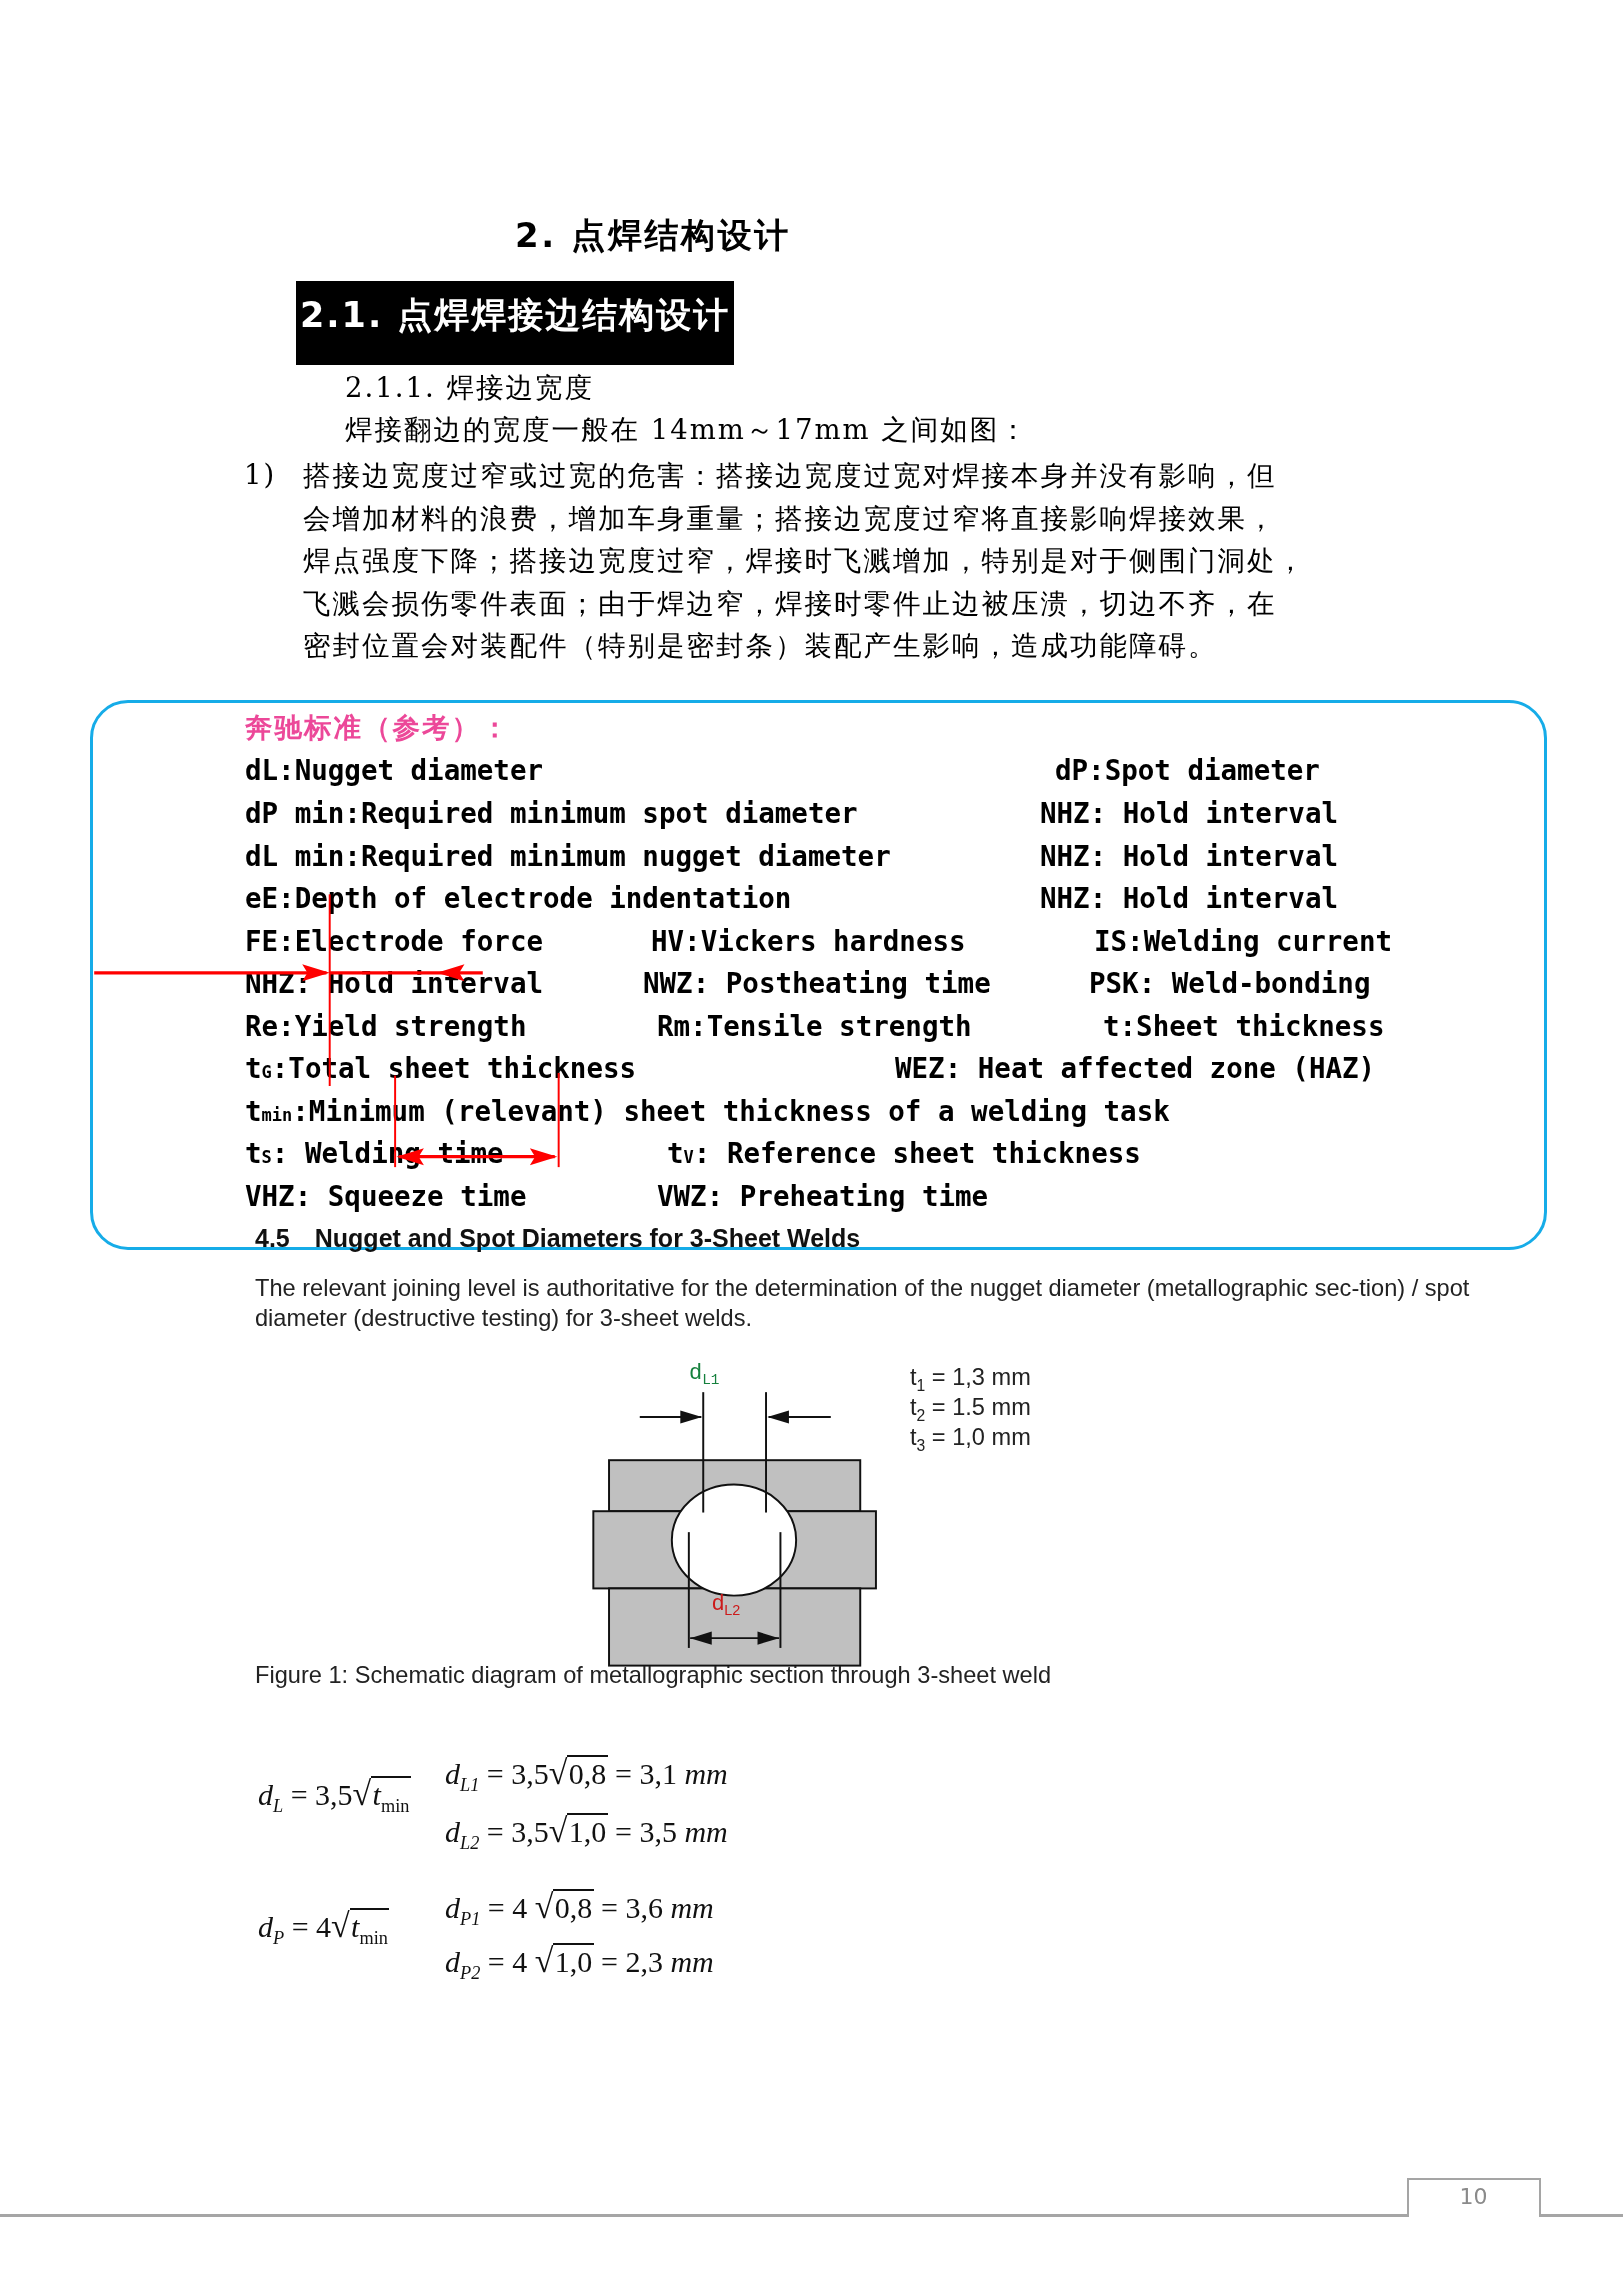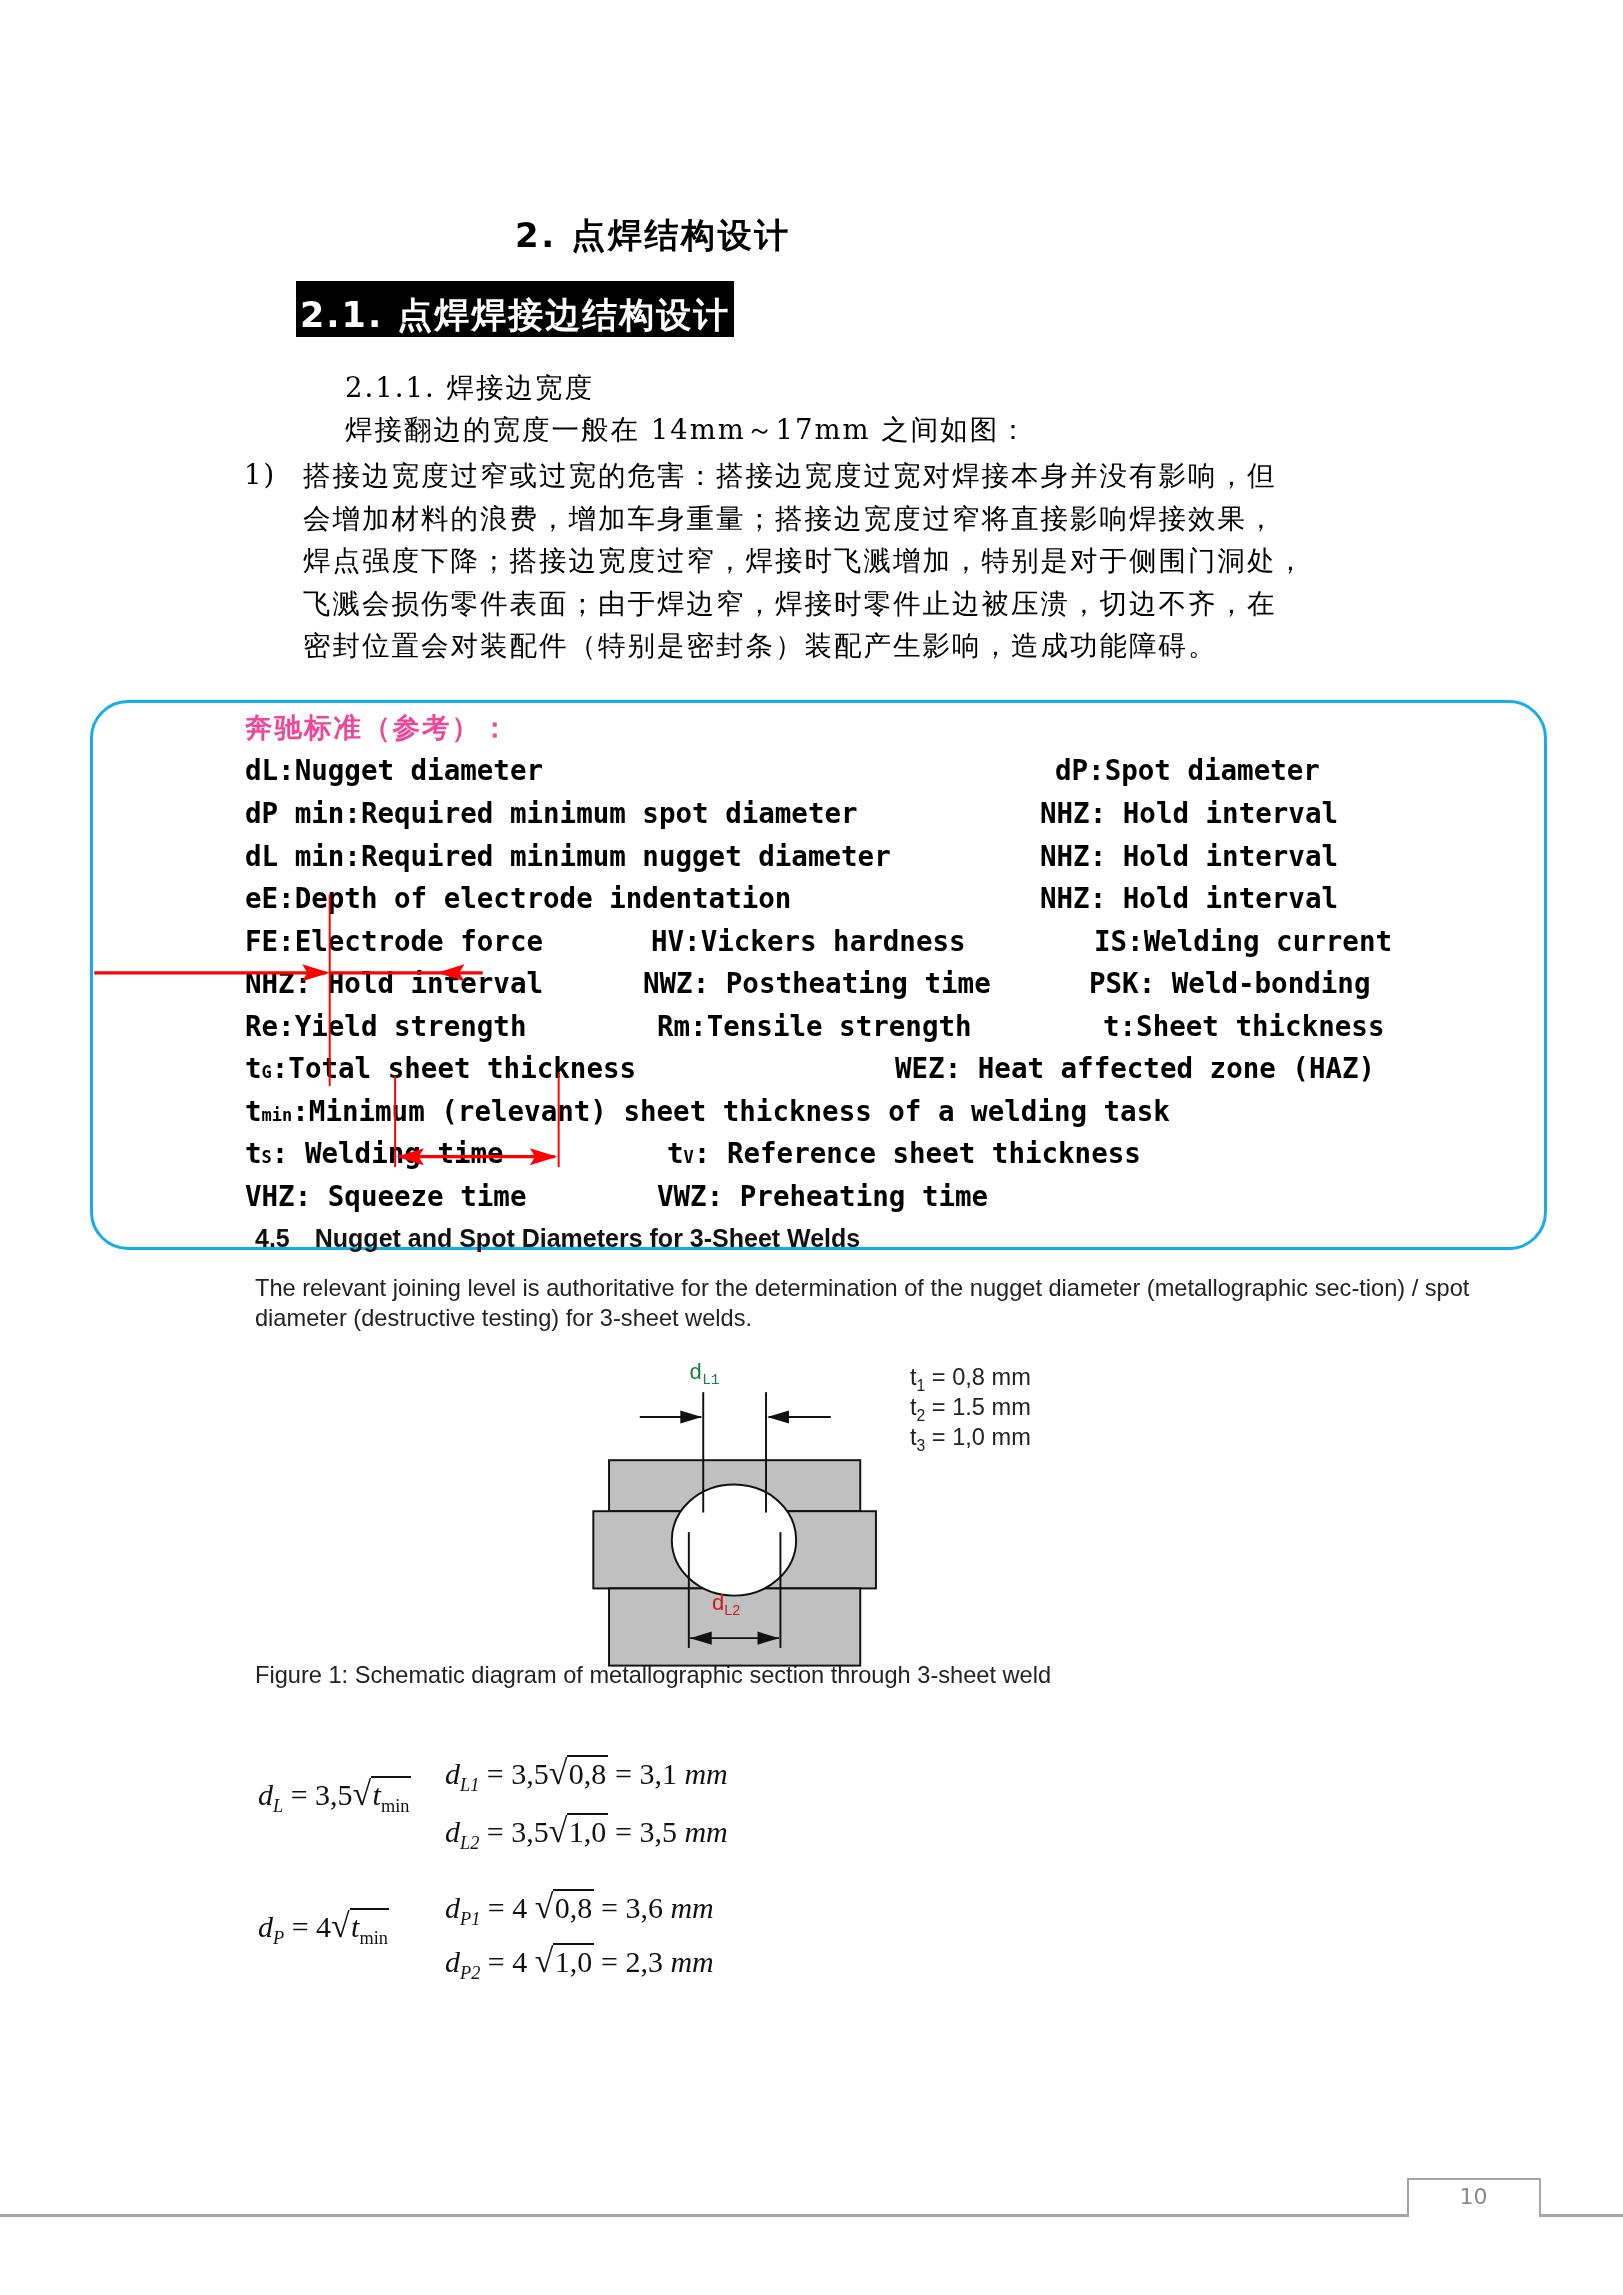--- a/index.html
+++ b/index.html
@@ -3,21 +3,21 @@
 <meta charset="utf-8">
 <style>
   html, body { margin: 0; padding: 0; background: #ffffff; }
   body { width: 1623px; height: 2295px; position: relative; overflow: hidden;
          font-family: "DejaVu Sans", sans-serif; color: #000; }
   .abs { position: absolute; white-space: nowrap; }
 
   
   .h1 { left: 0; width: 1306px; top: 213px; text-align: center;
         font-size: 34px; font-weight: bold; letter-spacing: 2.6px; }
-  .h2 { left: 296px; top: 281px; height: 56px; padding: 0 3.9px;
+  .h2 { left: 296px; top: 281px; height: 84px; padding: 0 3.9px;
         background: #000; color: #fff; font-size: 35px; font-weight: bold;
         line-height: 68px; letter-spacing: 2px; }
   .h3 { left: 345px; top: 370px; font-size: 27.5px; letter-spacing: 1.3px; }
 
   .body-cn { font-family: "DejaVu Serif", serif; font-size: 27.5px; letter-spacing: 2px; }
   .p1 { left: 345px; top: 412px; }
   .li-num { left: 244px; top: 458px; font-size: 27.5px; }
   .li-line { left: 303px; }
 
   
@@ -152,21 +152,21 @@
     <line x1="854" y1="1640" x2="854" y2="1784" stroke-width="3"></line>
     <line x1="610" y1="1768" x2="848" y2="1768" stroke-width="5"></line>
     <path d="M606,1768 L648,1755 L640,1768 L648,1781 z" stroke="none"></path>
     <path d="M852,1768 L810,1755 L818,1768 L810,1781 z" stroke="none"></path>
   </g>
 </svg>
 
 <div class="abs" style="left:689px; top:1361px; font-family:Liberation Mono, monospace; font-size:22px; color:#15803d"><span>d</span><sub style="font-size:14.4px">L1</sub></div>
 <div class="abs" style="left:712px; top:1590px; font-family:'Liberation Sans',sans-serif; font-size:22px; color:#cc1a1a"><span>d</span><sub style="font-size:14.4px">L2</sub></div>
 
-<div class="abs tval" style="left:910px; top:1364px"><span>t</span><sub>1</sub> <span>= 0,8 mm</span></div>
+<div class="abs tval" style="left:910px; top:1364px"><span>t</span><sub>1</sub> <span>= 1,3 mm</span></div>
 <div class="abs tval" style="left:910px; top:1394px"><span>t</span><sub>2</sub> <span>= 1.5 mm</span></div>
 <div class="abs tval" style="left:910px; top:1424px"><span>t</span><sub>3</sub> <span>= 1,0 mm</span></div>
 
 <div class="abs caption">Figure 1: Schematic diagram of metallographic section through 3-sheet weld</div>
 
 <div class="abs f" style="left:258px; top:1775px">
   <i>d</i><sub><i>L</i></sub>
   <span>= 3,5</span><span class="sqrt">√</span><span class="rad"><i>t</i><sub>min</sub></span>
 </div>
 <div class="abs f" style="left:445px; top:1754px">

